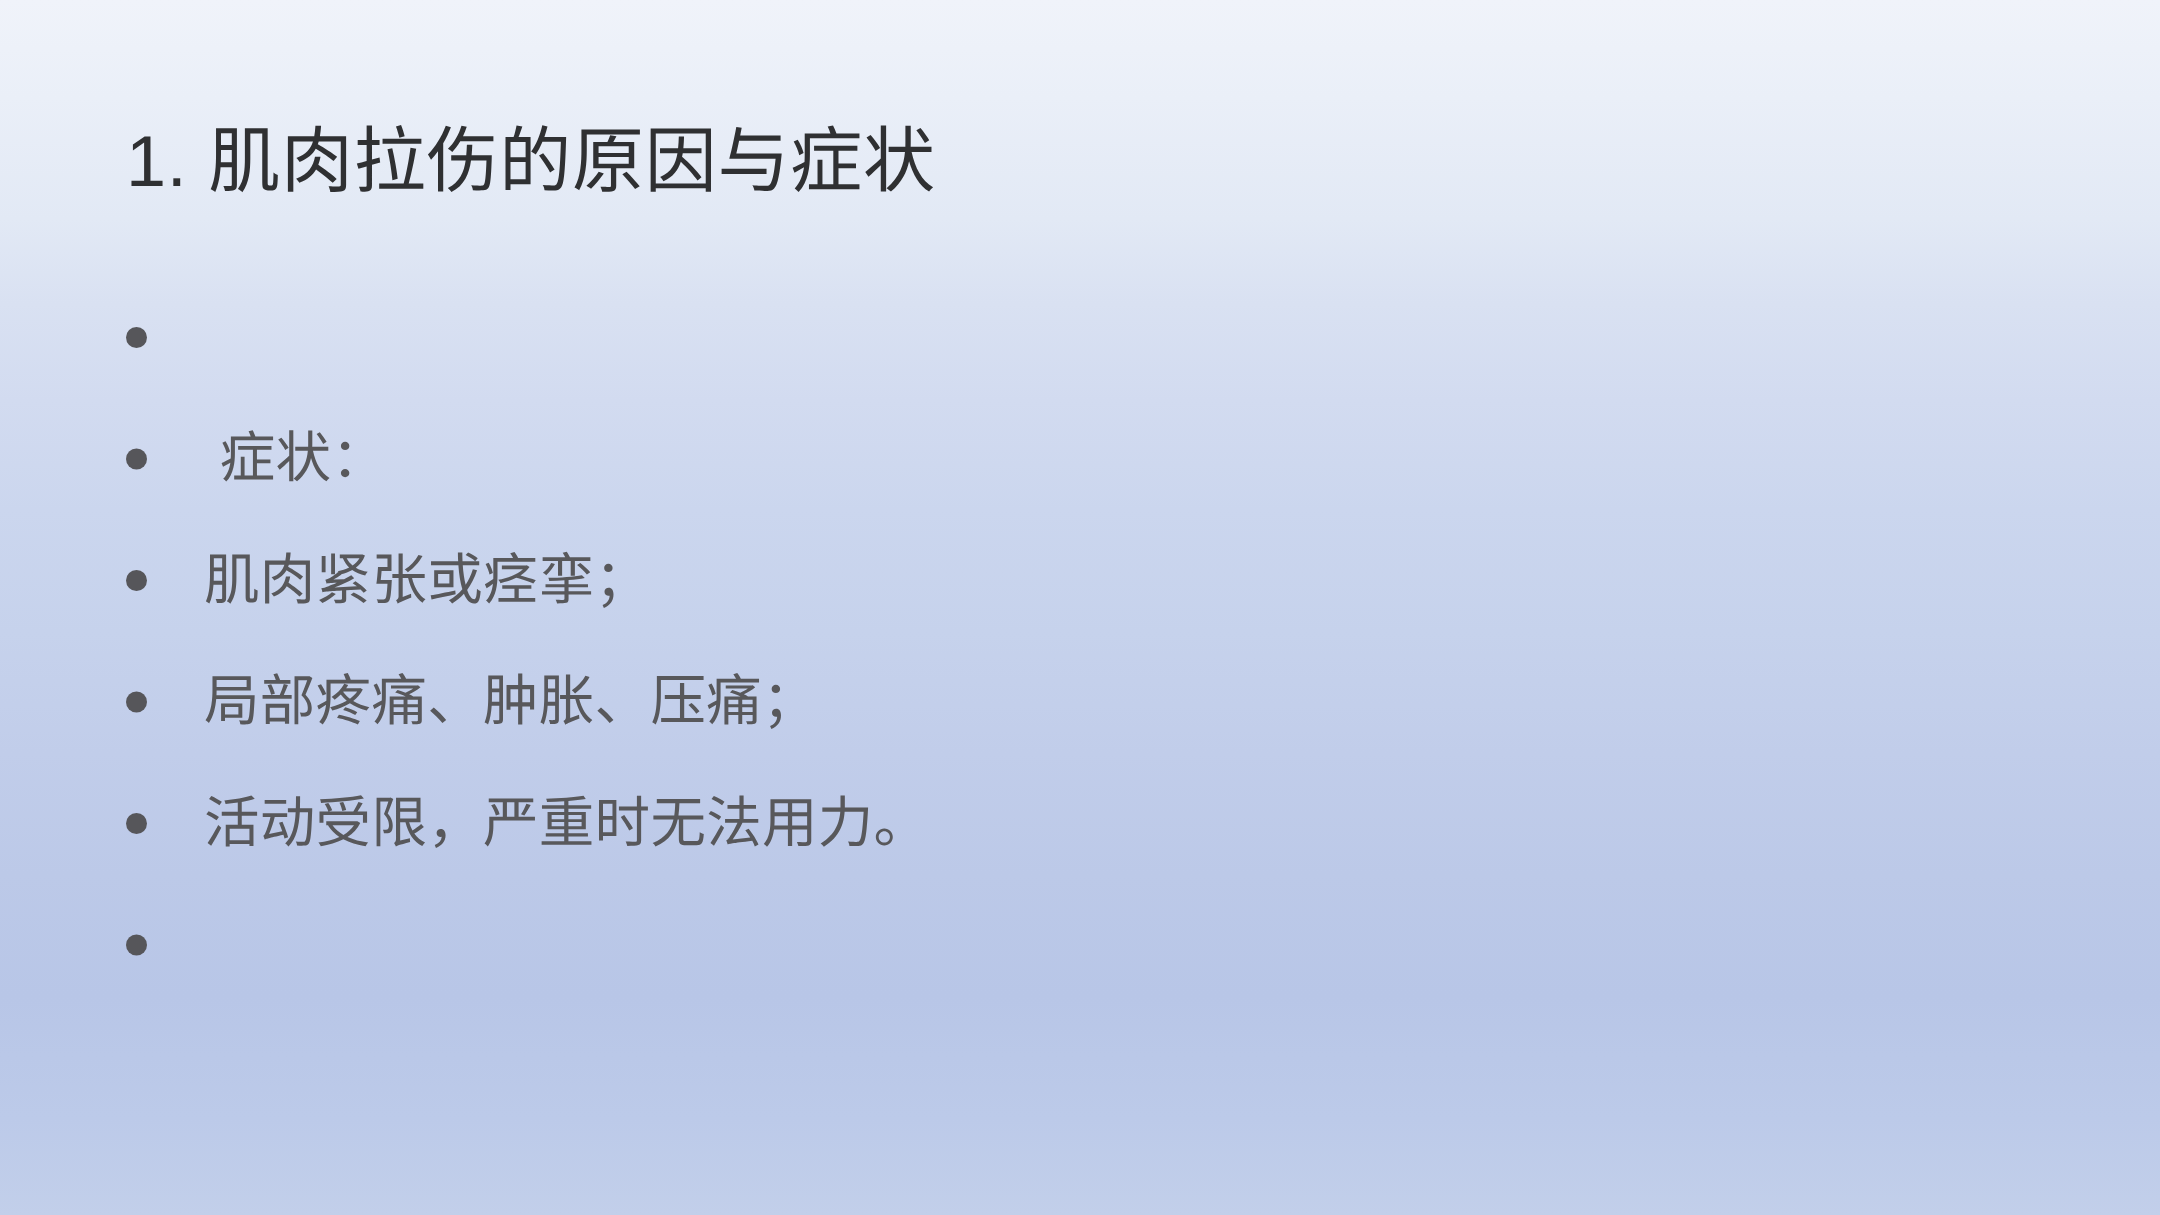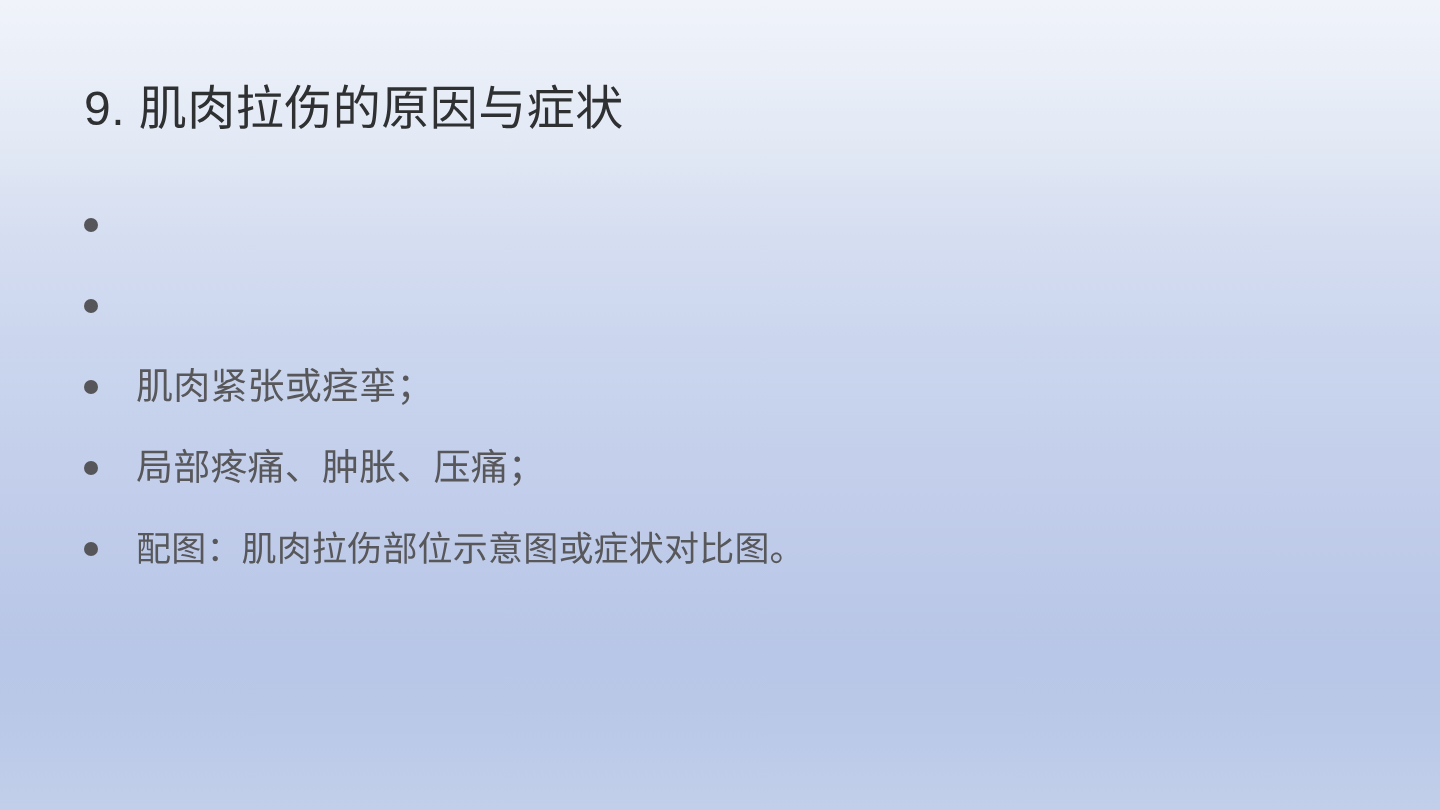--- a/index.html
+++ b/index.html
@@ -88,43 +88,47 @@
 
   .bullet-item.is-small .bullet-text {
     font-size: 35px;
   }
 </style>
 </head>
 <body>
 
 <div class="slide">
 
-  <h1 class="slide-title">9. 肌肉拉伤的原因与症状</h1>
+  <h1 class="slide-title">1. 肌肉拉伤的原因与症状</h1>
 
   <ul class="bullet-list">
 
     <li class="bullet-item">
       <span class="bullet-marker"></span>
     </li>
 
     <li class="bullet-item">
       <span class="bullet-marker"></span>
+      <span class="bullet-text"> 症状：</span>
     </li>
 
     <li class="bullet-item">
       <span class="bullet-marker"></span>
       <span class="bullet-text">肌肉紧张或痉挛；</span>
     </li>
 
     <li class="bullet-item">
       <span class="bullet-marker"></span>
       <span class="bullet-text">局部疼痛、肿胀、压痛；</span>
     </li>
 
+    <li class="bullet-item">
+      <span class="bullet-marker"></span>
+      <span class="bullet-text">活动受限，严重时无法用力。</span>
+    </li>
 
     <li class="bullet-item is-small">
       <span class="bullet-marker"></span>
-      <span class="bullet-text">配图：肌肉拉伤部位示意图或症状对比图。</span>
     </li>
 
   </ul>
 
 </div>
 
 </body></html>

